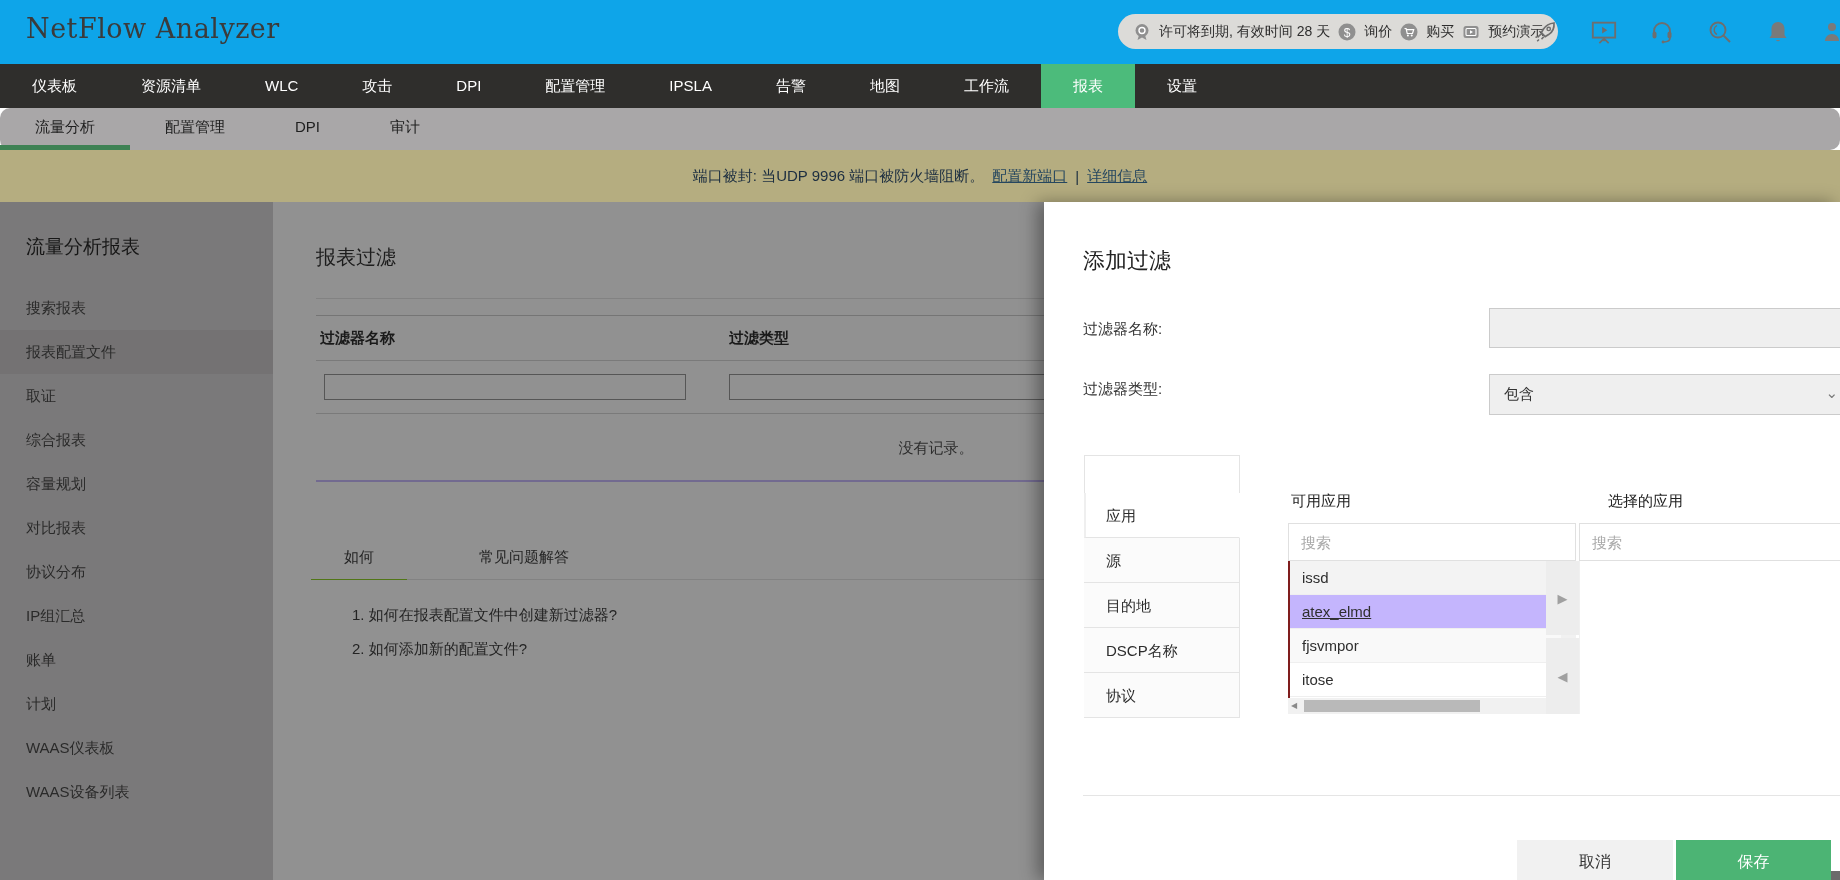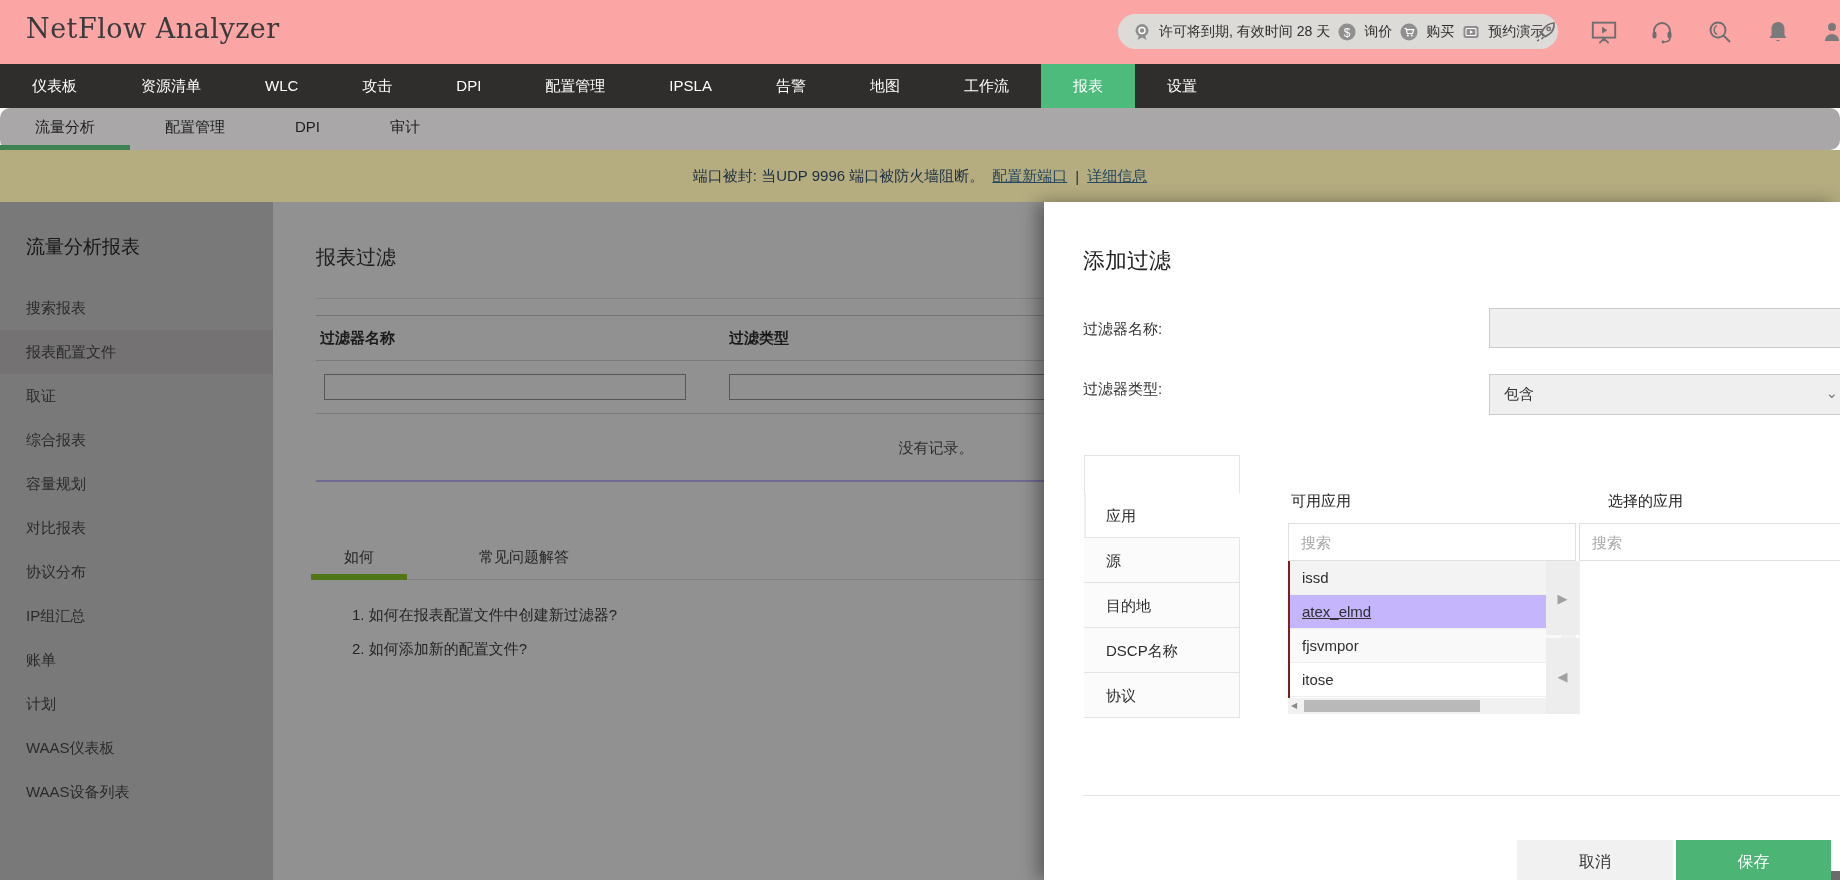--- a/index.html
+++ b/index.html
@@ -1,21 +1,21 @@
 <!DOCTYPE html>
 <html><head>
 <meta charset="utf-8">
 <style>
   * { margin:0; padding:0; box-sizing:border-box; }
   html,body { background:#555; }
   body { font-family:"Liberation Sans", sans-serif; }
   #app { position:relative; width:1840px; height:880px; background:#fff; overflow:hidden; margin:0 auto; }
 
   
-  .top-header { position:absolute; left:0; top:0; width:1840px; height:64px; background:#fca5a5; }
+  .top-header { position:absolute; left:0; top:0; width:1840px; height:64px; background:#0ea5e9; }
   .brand { position:absolute; left:26px; top:13px; font-family:"DejaVu Serif", serif; font-size:27px; color:#3b3b3b; letter-spacing:.5px; }
   .license-pill { position:absolute; left:1118px; top:14px; height:35px; border-radius:18px; background:#dcdbd8; display:flex; align-items:center; padding:0 14px; gap:7px; font-size:14px; color:#2e2e2e; white-space:nowrap; }
   .pill-ic { width:20px; height:20px; flex:0 0 auto; }
   .hdr-icons { position:absolute; right:-10px; top:0; height:64px; display:flex; align-items:center; gap:30px; }
   .hdr-ic { width:28px; height:28px; display:flex; align-items:center; justify-content:center; }
 
   
   .main-nav { position:absolute; left:0; top:64px; width:1840px; height:44px; background:#2f2e2c; display:flex; }
   .nav-item { color:#fff; font-size:15px; line-height:44px; padding:0 32px; cursor:pointer; white-space:nowrap; }
   .nav-item.active { background:#4CBB7B; }
@@ -44,21 +44,21 @@
   .ft-head { display:flex; height:45px; align-items:center; border-bottom:1px solid #d4d4d4; }
   .ft-col1 { width:413px; padding-left:4px; font-weight:bold; font-size:15px; color:#1c1c1c; }
   .ft-col2 { flex:1; font-weight:bold; font-size:15px; color:#1c1c1c; }
   .ft-filterrow { display:flex; height:53px; align-items:center; border-bottom:1px solid #d4d4d4; }
   .ft-input { height:26px; border:1px solid #8f8f8f; background:#fff; font-size:14px; padding:0 6px; }
   .ft-input.c1 { width:362px; margin-left:4px; }
   .ft-input.c2 { width:600px; }
   .ft-empty { height:68px; line-height:68px; text-align:center; font-size:15px; color:#3f3f3f; border-bottom:2px solid #c4b5fd; }
   .help-tabs { position:absolute; left:38px; top:338px; width:1518px; height:40px; border-bottom:1px solid #e3e3e3; display:flex; }
   .help-tab { height:40px; line-height:34px; padding:0 33px; font-size:15px; color:#2e2e2e; cursor:pointer; }
-  .help-tab.active { border-bottom:6px solid #84cc16; }
+  .help-tab.active { border-bottom:1px solid #84cc16; }
   .help-tab.t2 { margin-left:52px; padding:0 20px; }
   .faq-list { position:absolute; left:79px; top:396px; font-size:15px; color:#2f2f2f; line-height:34px; }
   .faq-item { cursor:pointer; }
 
   
   .dim-overlay { position:absolute; left:0; top:202px; width:1044px; height:678px; background:rgba(25,25,25,0.48); z-index:50; }
 
   
   .modal { position:absolute; left:1044px; top:202px; width:796px; height:678px; background:#fff; z-index:60; box-shadow:-7px 0 16px rgba(0,0,0,0.35); }
   .modal-title { position:absolute; left:39px; top:44px; font-size:22px; color:#222; }

